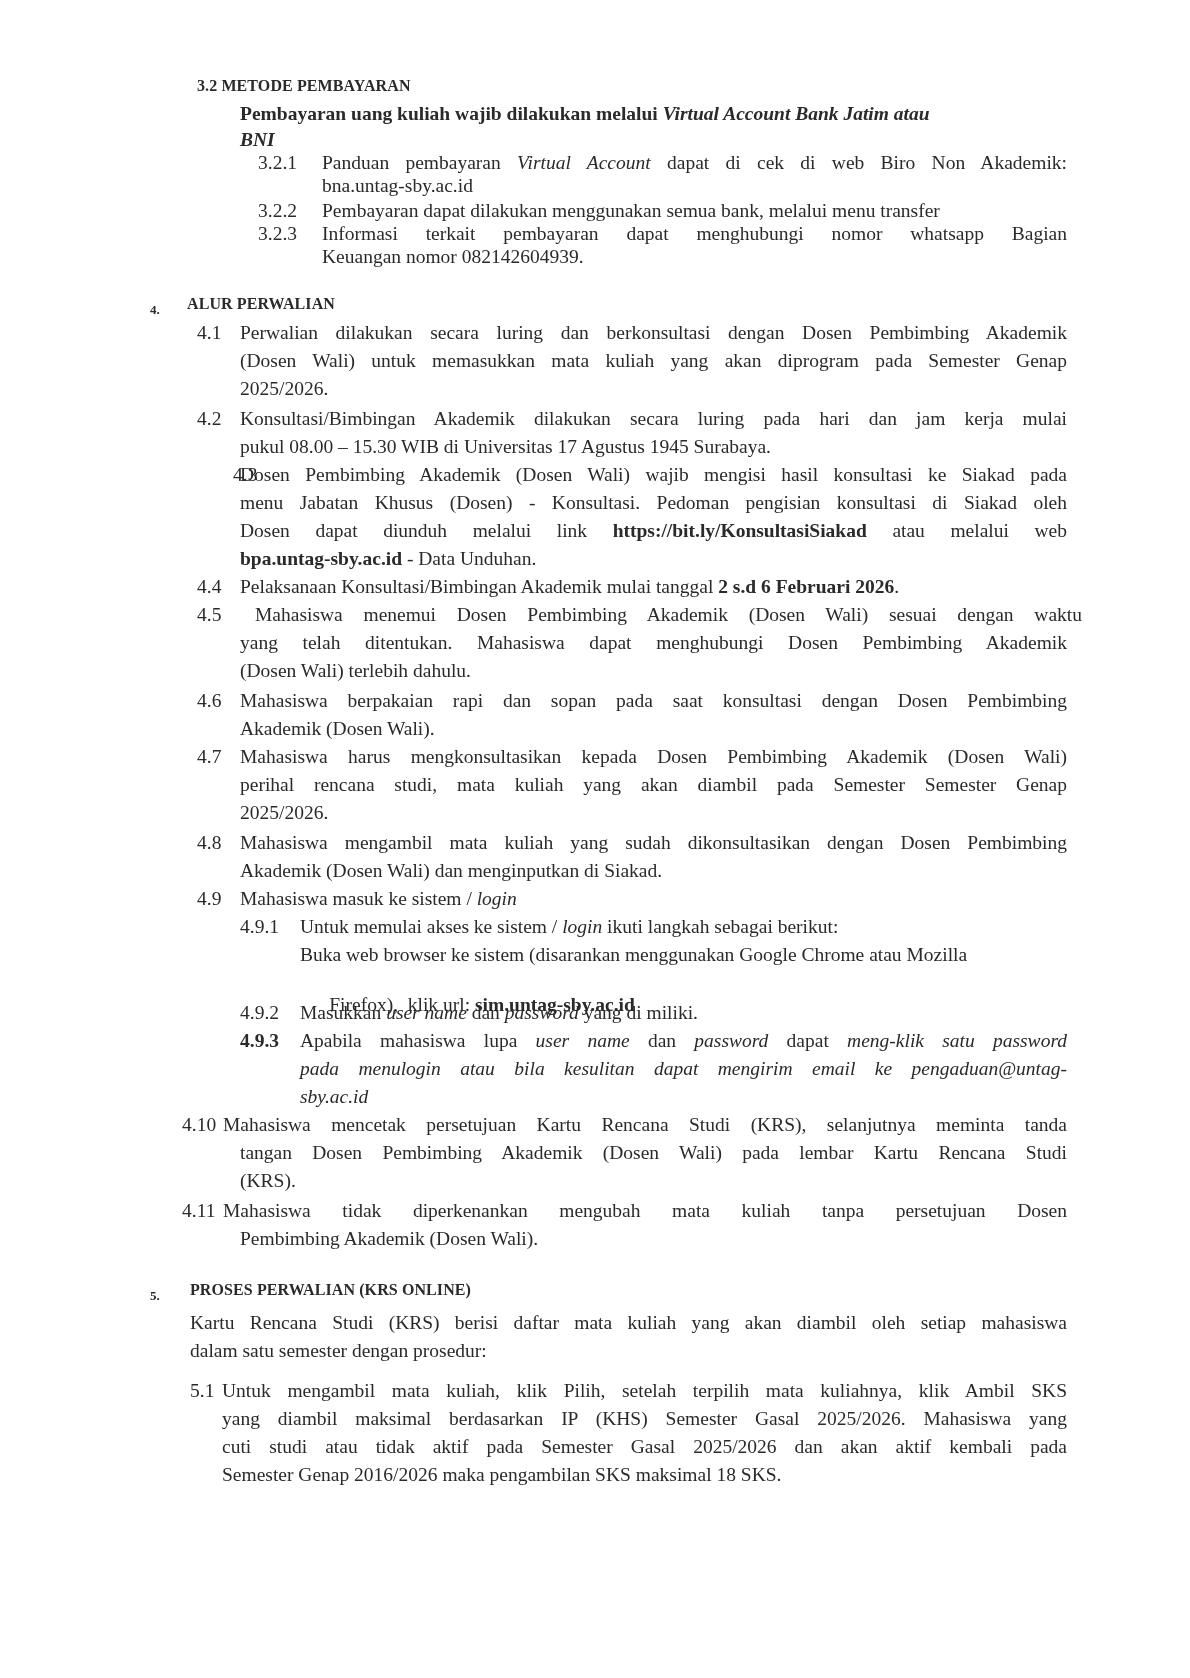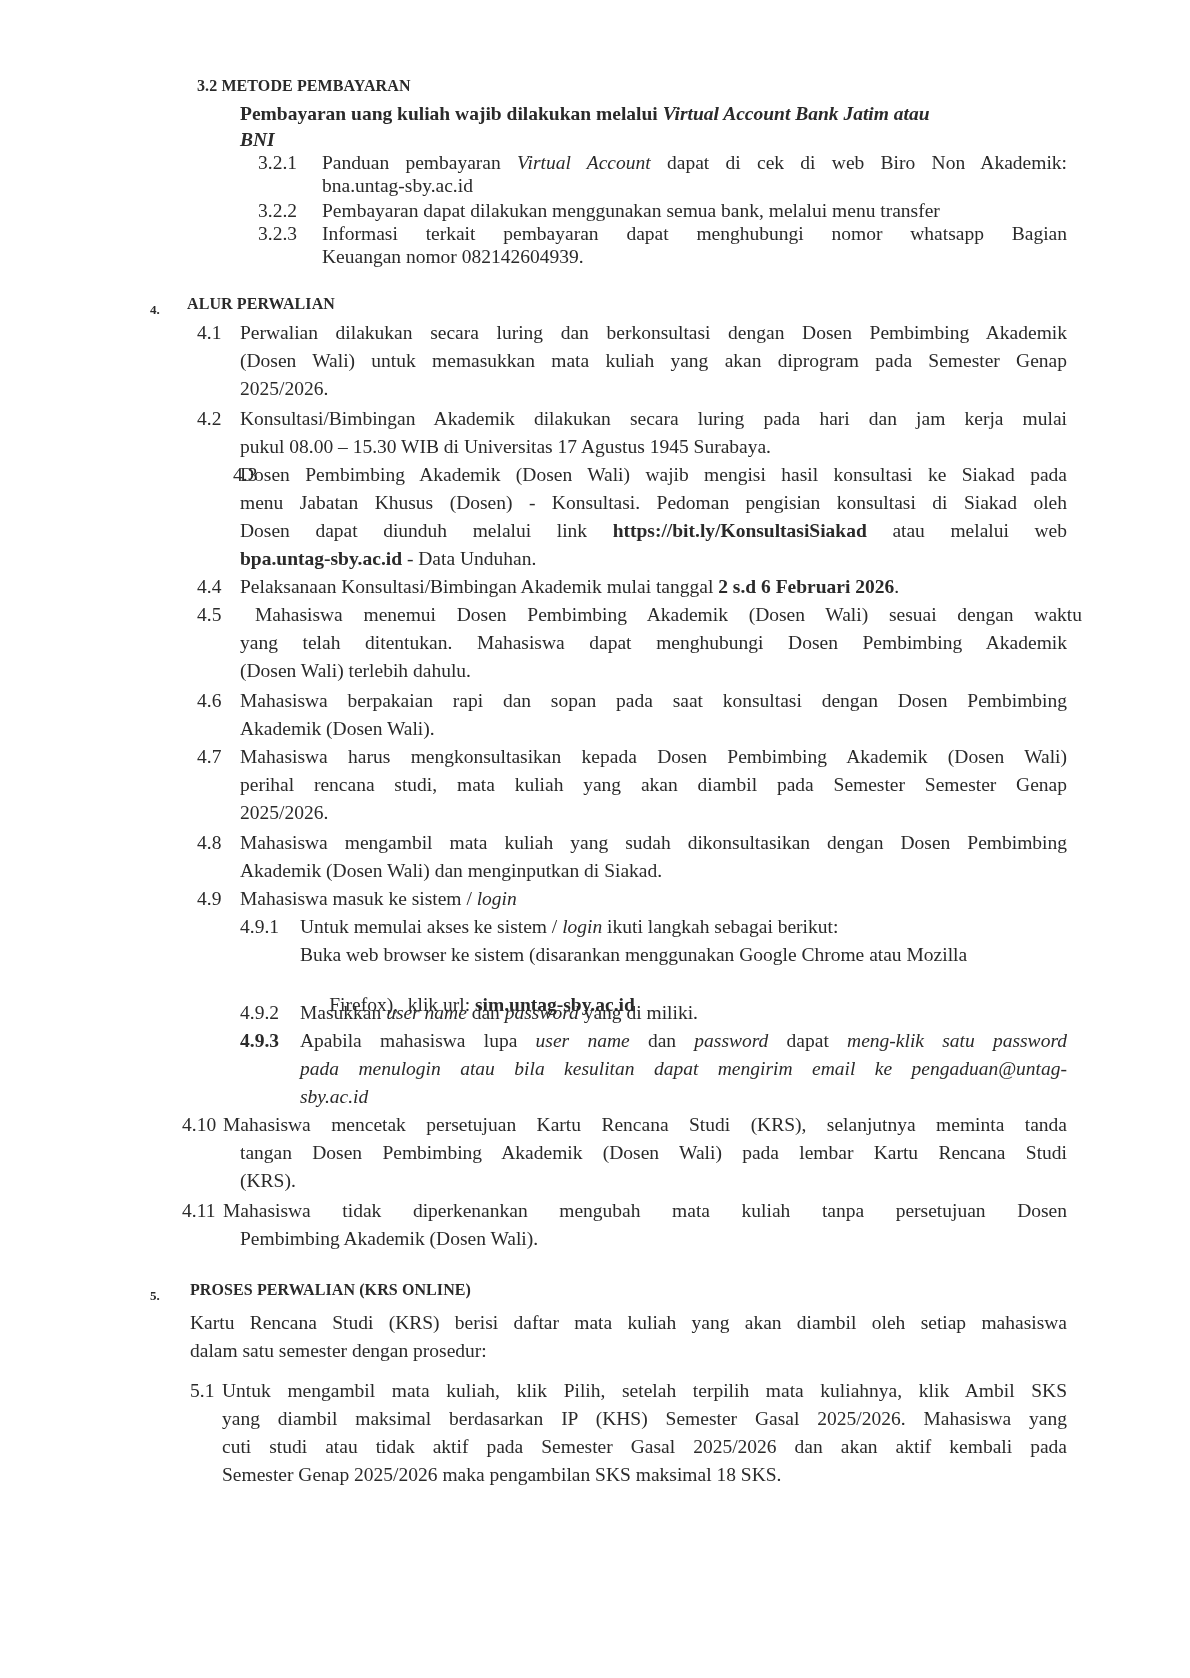--- a/index.html
+++ b/index.html
@@ -131,16 +131,16 @@
     <div class="line h" style="left:190px; top:1281px;">PROSES PERWALIAN (KRS ONLINE)</div>
     <div class="just" style="left:190px; width:877px; top:1312px;">Kartu Rencana Studi (KRS) berisi daftar mata kuliah yang akan diambil oleh setiap mahasiswa</div>
     <div class="line" style="left:190px; top:1340px;">dalam satu semester dengan prosedur:</div>
 
     <div class="num" style="left:190px; top:1380px;">5.1</div>
     <div class="just" style="left:222px; width:845px; top:1380px;">
       <span>Untuk mengambil mata kuliah, klik </span><span class="u">Pilih</span><span>, setelah terpilih mata kuliahnya, klik </span><span class="u">Ambil</span><span> SKS</span>
     </div>
     <div class="just" style="left:222px; width:845px; top:1408px;">yang diambil maksimal berdasarkan IP (KHS) Semester Gasal 2025/2026. Mahasiswa yang</div>
     <div class="just" style="left:222px; width:845px; top:1436px;">cuti studi atau tidak aktif pada Semester Gasal 2025/2026 dan akan aktif kembali pada</div>
-    <div class="line" style="left:222px; top:1464px;">Semester Genap 2025/2026 maka pengambilan SKS maksimal 18 SKS.</div>
+    <div class="line" style="left:222px; top:1464px;">Semester Genap 2016/2026 maka pengambilan SKS maksimal 18 SKS.</div>
   </div>
 
 </div>
 
 </body></html>

